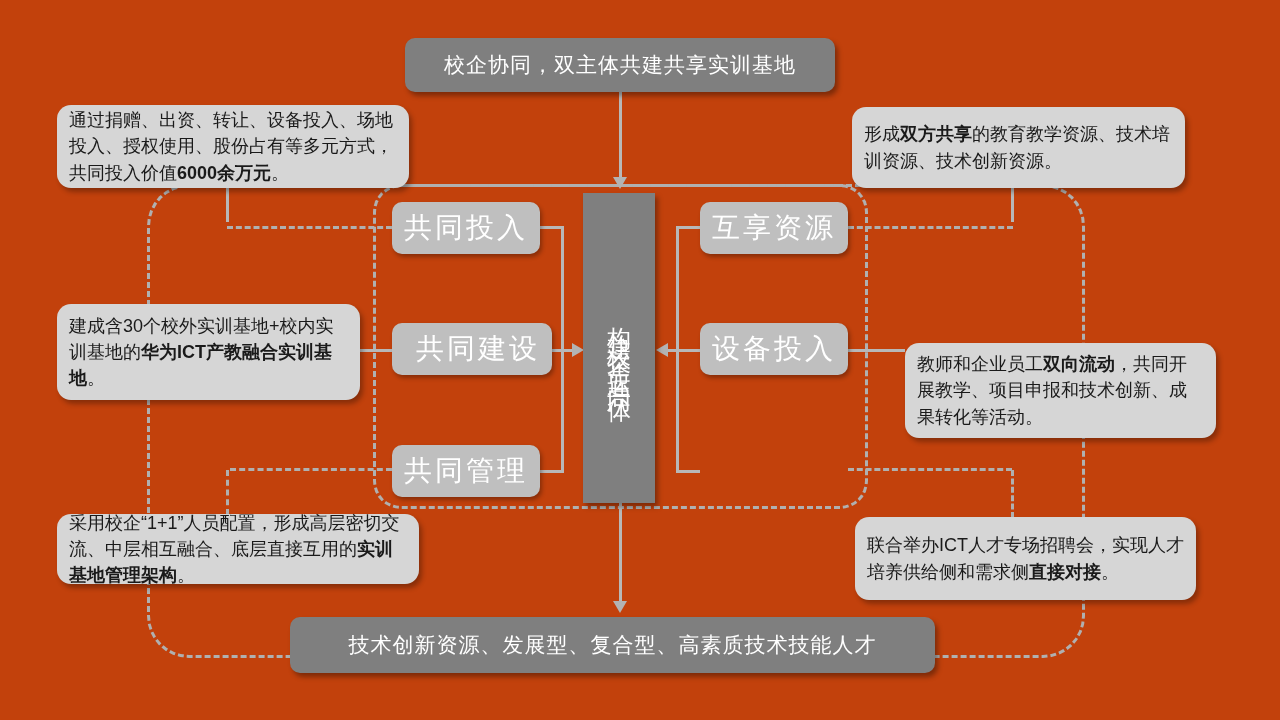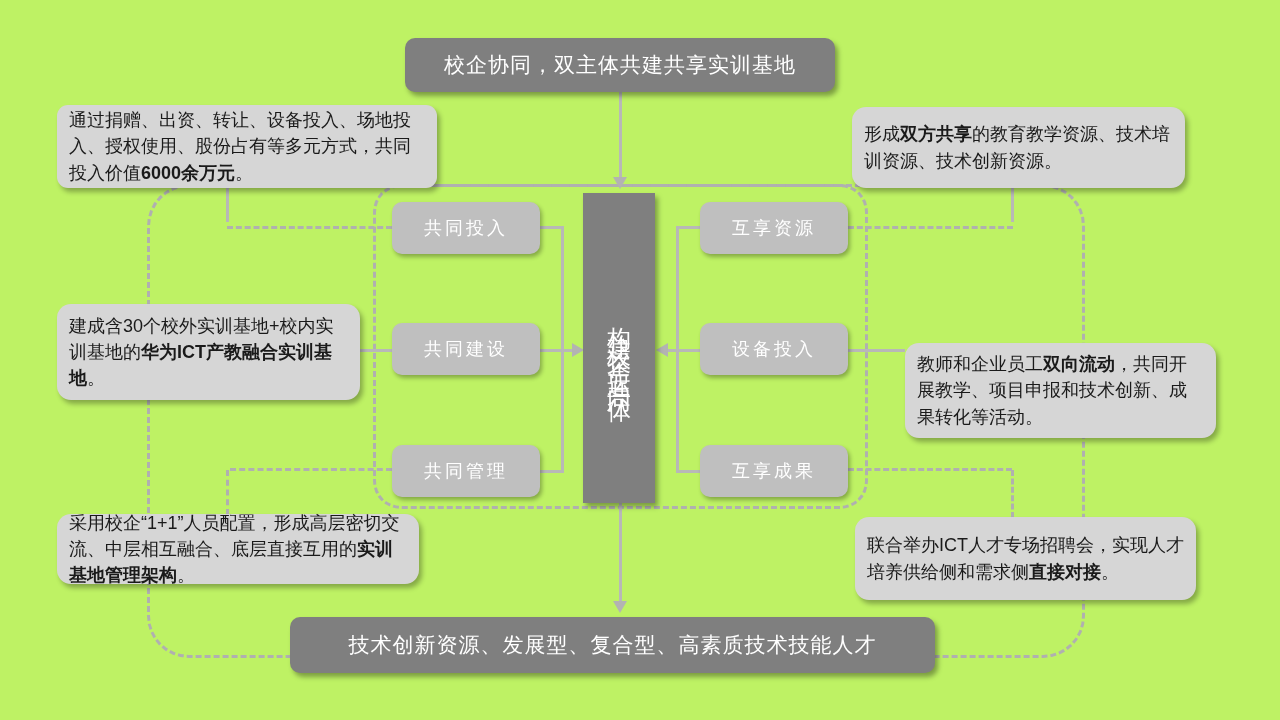--- a/index.html
+++ b/index.html
@@ -1,17 +1,17 @@
 <!DOCTYPE html>
 <html><head>
 <meta charset="utf-8">
 <style>
   html,body{margin:0;padding:0;background:#ffffff;}
   .canvas{
-    position:relative;width:1280px;height:720px;background:#bef264;overflow:hidden;
+    position:relative;width:1280px;height:720px;background:#c2410c;overflow:hidden;
     font-family:"Liberation Sans","DejaVu Sans",sans-serif;
   }
   
   .dashed-rect{position:absolute;border:3px dashed #b0b0b0;}
   .dashed-outer{left:147px;top:184px;width:932px;height:468px;border-radius:42px;}
   .dashed-inner{left:373px;top:184px;width:489px;height:319px;border-radius:28px;}
   
   .banner{
     position:absolute;background:#7f7f7f;color:#ffffff;border-radius:10px;
     display:flex;align-items:center;justify-content:center;
@@ -26,34 +26,34 @@
     background:#7f7f7f;color:#ffffff;
     display:flex;align-items:center;justify-content:center;
     writing-mode:vertical-rl;text-orientation:upright;
     font-size:24px;letter-spacing:9px;
     box-shadow:3px 4px 5px rgba(0,0,0,0.35);
   }
   
   .small-box{
     position:absolute;width:148px;height:52px;background:#bfbfbf;color:#ffffff;
     border-radius:10px;display:flex;align-items:center;justify-content:center;
-    font-size:18px;letter-spacing:3px;
+    font-size:28px;letter-spacing:3px;
     box-shadow:2px 3px 4px rgba(0,0,0,0.3);
   }
-  .lb0{left:392px;top:202px;} .lb1{left:392px;top:323px;} .lb2{left:392px;top:445px;}
+  .lb0{left:392px;top:202px;} .lb1{left:392px;top:323px;padding-left:12px;} .lb2{left:392px;top:445px;}
   .rb0{left:700px;top:202px;} .rb1{left:700px;top:323px;} .rb2{left:700px;top:445px;}
   
   .note{
     position:absolute;background:#d6d6d6;color:#1a1a1a;border-radius:14px;
     font-size:18px;line-height:1.45;padding:6px 12px;box-sizing:border-box;
     box-shadow:3px 4px 5px rgba(0,0,0,0.3);
     display:flex;align-items:center;
   }
   .note .bold{font-weight:bold;}
-  .note-tl{left:57px;top:105px;width:380px;height:83px;border-radius:11px;}
+  .note-tl{left:57px;top:105px;width:352px;height:83px;}
   .note-tr{left:852px;top:107px;width:333px;height:81px;align-items:center;}
   .note-ml{left:57px;top:304px;width:303px;height:96px;}
   .note-mr{left:905px;top:303px;width:311px;height:95px;margin-top:40px;}
   .note-bl{left:57px;top:514px;width:362px;height:70px;}
   .note-br{left:855px;top:517px;width:341px;height:83px;}
   
   .hline{position:absolute;height:3px;background:#b8b8b8;}
   .vline{position:absolute;width:3px;background:#b8b8b8;}
   
   .hdash{position:absolute;height:0;border-top:3px dashed #b0b0b0;}
@@ -114,21 +114,20 @@
   <div class="banner banner-bottom">技术创新资源、发展型、复合型、高素质技术技能人才</div>
 
   <div class="center-box">构建校企命运共同体</div>
 
   <div class="small-box lb0">共同投入</div>
   <div class="small-box lb1">共同建设</div>
   <div class="small-box lb2">共同管理</div>
 
   <div class="small-box rb0">互享资源</div>
   <div class="small-box rb1">设备投入</div>
-  <div class="small-box rb2">互享成果</div>
 
   <div class="note note-tl">
       <span><span>通过捐赠、出资、转让、设备投入、场地投入、授权使用、股份占有等多元方式，共同投入价值</span><span class="bold">6000余万元</span><span>。</span></span>
     </div>
   <div class="note note-tr">
       <span><span>形成</span><span class="bold">双方共享</span><span>的教育教学资源、技术培训资源、技术创新资源。</span></span>
     </div>
   <div class="note note-ml">
       <span><span>建成含30个校外实训基地+校内实训基地的</span><span class="bold">华为ICT产教融合实训基地</span><span>。</span></span>
     </div>

